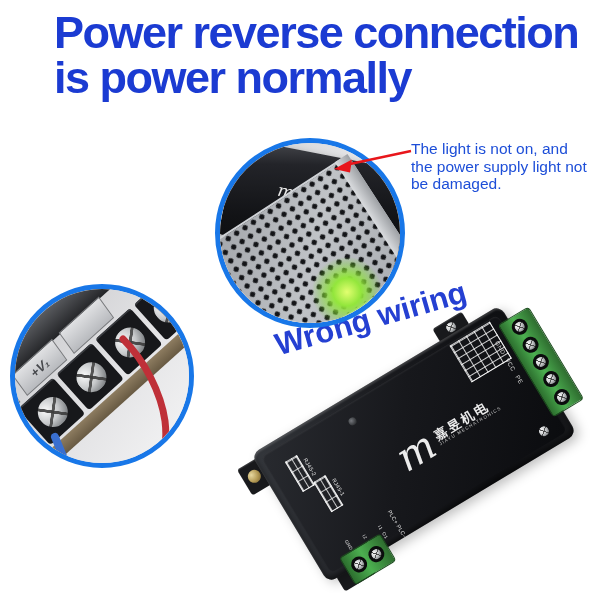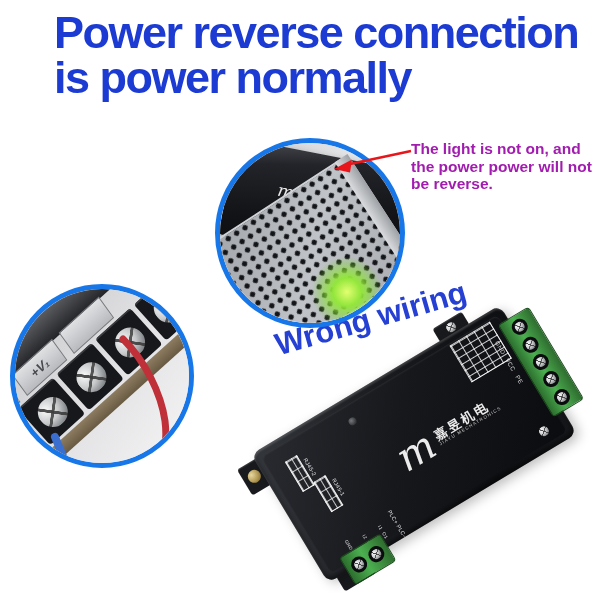--- a/index.html
+++ b/index.html
@@ -5,21 +5,21 @@
   html,body{margin:0;padding:0;}
   .stage{position:relative;width:600px;height:600px;background:#ffffff;overflow:hidden;
          font-family:"Liberation Sans",sans-serif;}
   .abs{position:absolute;}
 
   
   .title{left:54px;top:10px;font-size:45px;font-weight:bold;letter-spacing:-1.5px;
          line-height:45px;color:#1b3bd2;}
 
   
-  .note{left:411px;top:140px;font-size:15.5px;font-weight:bold;line-height:17.5px;color:#a21caf;}
+  .note{left:411px;top:140px;font-size:15.5px;font-weight:normal;line-height:17.5px;color:#1d4ed8;}
 
   
   .correct{left:14px;top:227px;width:200px;text-align:center;font-size:27px;font-weight:bold;
            line-height:26px;color:#1d3fd2;}
   .wrong{left:276px;top:328px;font-size:31px;font-weight:bold;color:#2540d2;
          transform:rotate(-16deg);transform-origin:left center;}
 
   
   .inset{border:5px solid #1877e8;border-radius:50%;overflow:hidden;background:#e8e8ea;}
   .inset-top{left:215px;top:138px;width:180px;height:180px;z-index:3;}
@@ -239,22 +239,22 @@
     </div>
     <svg class="abs il-wires" width="174" height="174" viewBox="0 0 174 174">
       <path d="M 20 176 C 60 192, 118 188, 168 164" stroke="#17181a" stroke-width="9" fill="none" stroke-linecap="round"></path>
       <path d="M 40 148 L 50 172" stroke="#3a6fd0" stroke-width="8" fill="none" stroke-linecap="round"></path>
       <path d="M 108 50 C 130 72, 146 104, 150 132 C 152 148, 151 162, 145 180" stroke="#bf3038" stroke-width="7" fill="none" stroke-linecap="round"></path>
     </svg>
   </div>
 
   <div class="abs note">
     <div class="txt">The light is not on, and</div>
-    <div class="txt">the power power will not</div>
-    <div class="txt">be reverse.</div>
+    <div class="txt">the power supply light not</div>
+    <div class="txt">be damaged.</div>
   </div>
 
   <div class="abs correct">
   </div>
   <div class="abs wrong txt">Wrong wiring</div>
 
   <svg class="abs arrow-layer" width="600" height="600" viewBox="0 0 600 600">
     <line x1="411" y1="151" x2="350" y2="164" stroke="#e8161b" stroke-width="2.5"></line>
     <polygon points="334,169 352,159.5 350,172.5" fill="#e8161b"></polygon>
   </svg>

